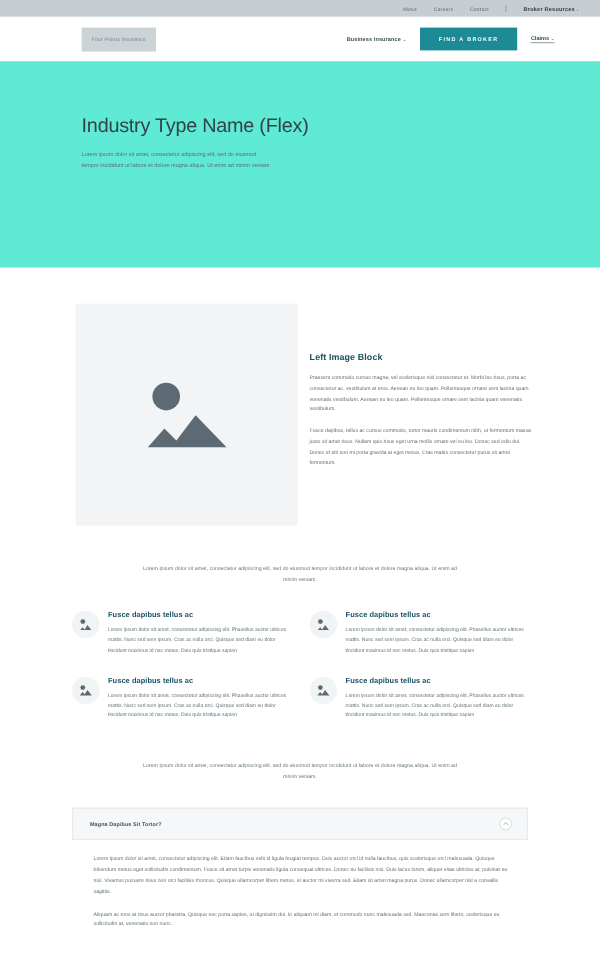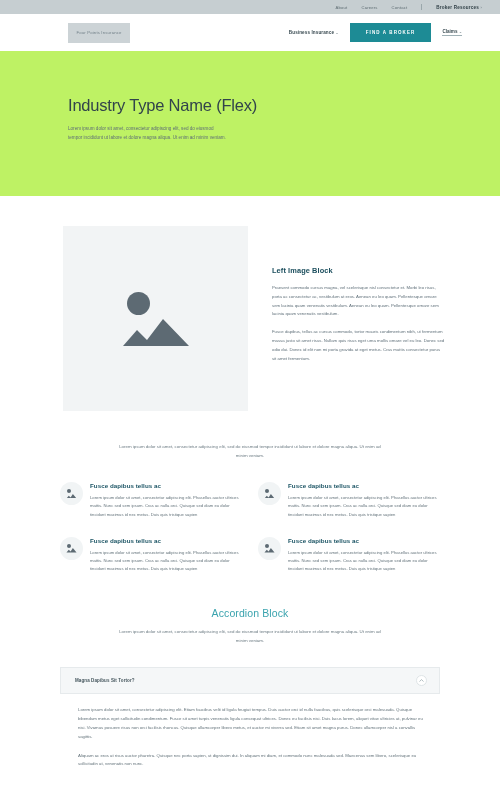--- a/index.html
+++ b/index.html
@@ -95,43 +95,43 @@
     font-weight: bold;
     color: #3b4c53;
     border-bottom: 1px solid #9fb0b5;
     padding-bottom: 1px;
     white-space: nowrap;
     cursor: pointer;
   }
 
   
   .hero {
-    background: #bef264;
+    background: #5eead4;
     padding: 45px 68px 50px 68px;
-    height: 145px;
+    height: 172px;
   }
   .hero-title {
     font-size: 16.5px;
     font-weight: normal;
     color: #32444b;
     letter-spacing: -.2px;
     margin-bottom: 10px;
   }
   .hero-body {
     font-size: 4.6px;
     line-height: 1.95;
     color: #5f6f76;
     max-width: 160px;
   }
 
   
   .section-left-image {
     display: flex;
     padding: 30px 55px 0 63px;
-    gap: 24px;
+    gap: 10px;
   }
   .img-placeholder {
     width: 185px;
     height: 185px;
     background: #f2f4f5;
     display: flex;
     align-items: center;
     justify-content: center;
     flex: 0 0 auto;
   }
@@ -365,21 +365,20 @@
       <div>
         <h3 class="feature-title">Fusce dapibus tellus ac</h3>
         <p class="feature-body">Lorem ipsum dolor sit amet, consectetur adipiscing elit. Phasellus auctor ultrices mattis. Nunc sed sem ipsum. Cras ac nulla orci. Quisque sed diam eu dolor tincidunt maximus id nec metus. Duis quis tristique sapien</p>
       </div>
     </div>
 
   </div>
 </div>
 
 <div class="section-accordion">
-  <h2 class="centered-head">Accordion Block</h2>
   <p class="centered-sub">Lorem ipsum dolor sit amet, consectetur adipiscing elit, sed do eiusmod tempor incididunt ut labore et dolore magna aliqua. Ut enim ad minim veniam.</p>
 
   <div class="accordion-wrap">
     <div class="accordion-header">
       <span class="accordion-title">Magna Dapibus Sit Tortor?</span>
       <span class="chev-btn">
         <svg width="5" height="3" viewBox="0 0 5 3">
           <polyline points="0.5,2.5 2.5,0.6 4.5,2.5" fill="none" stroke="#8fa3a8" stroke-width="0.7"></polyline>
         </svg>
       </span>

